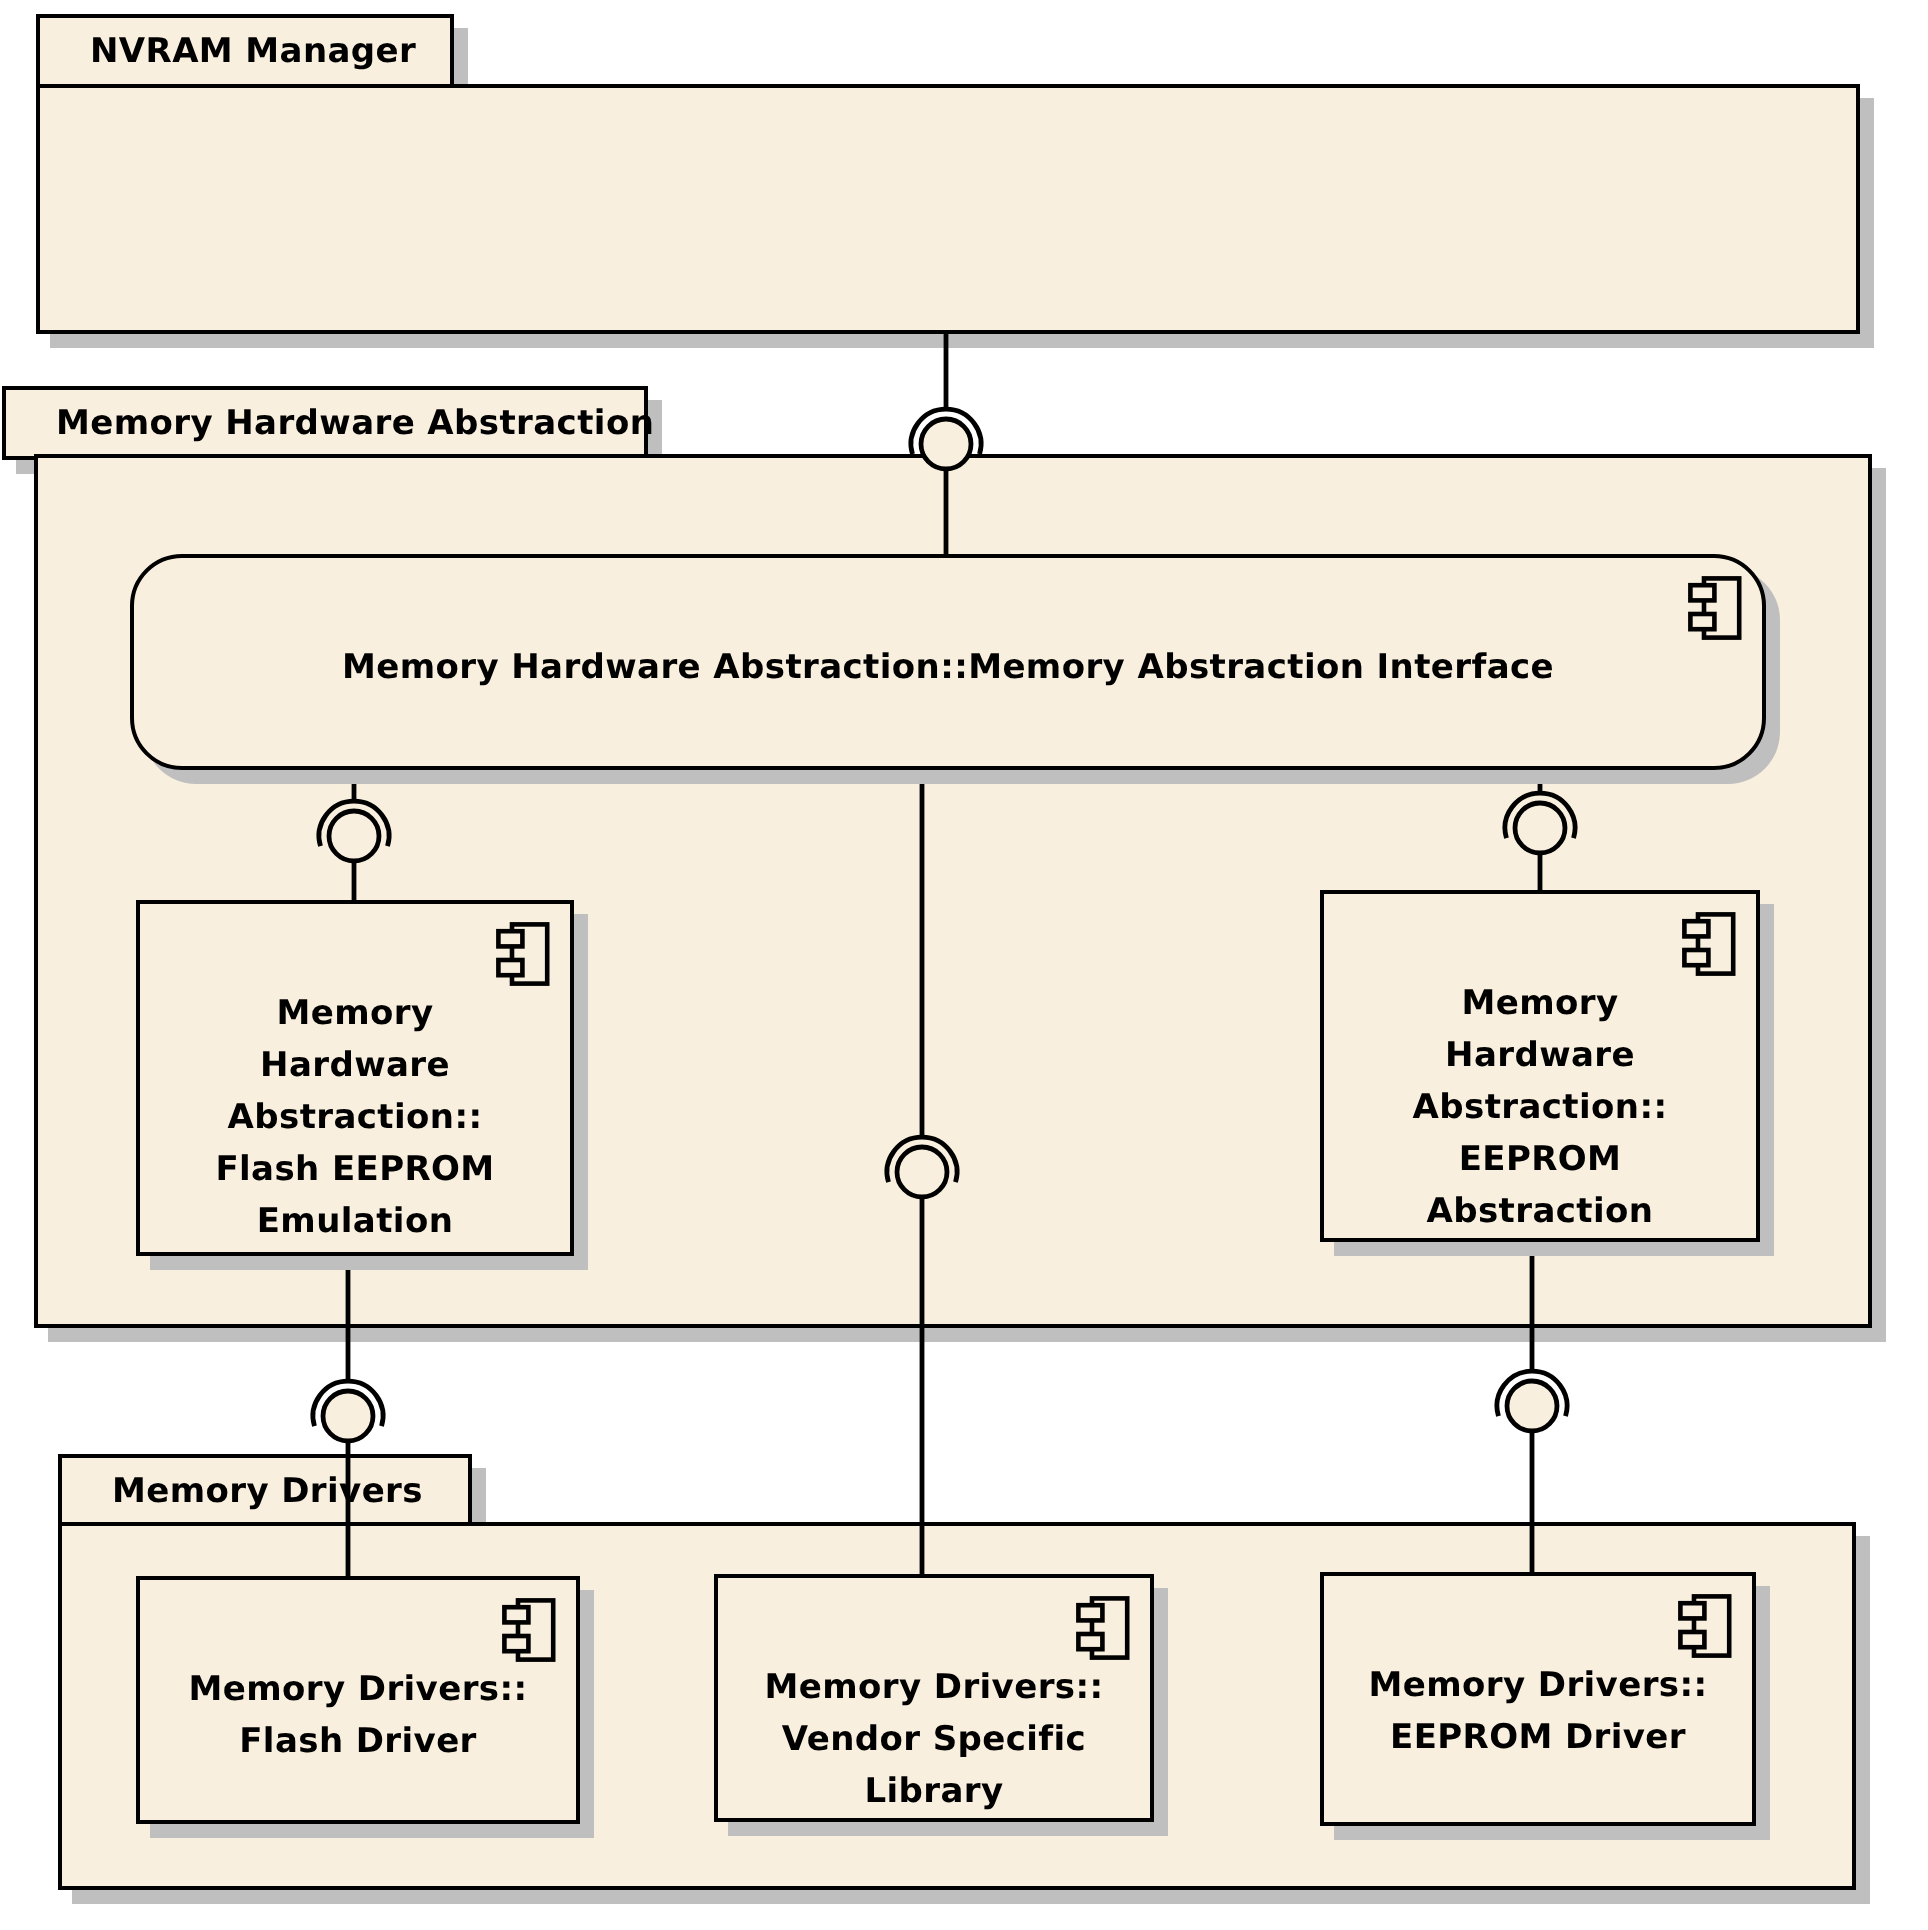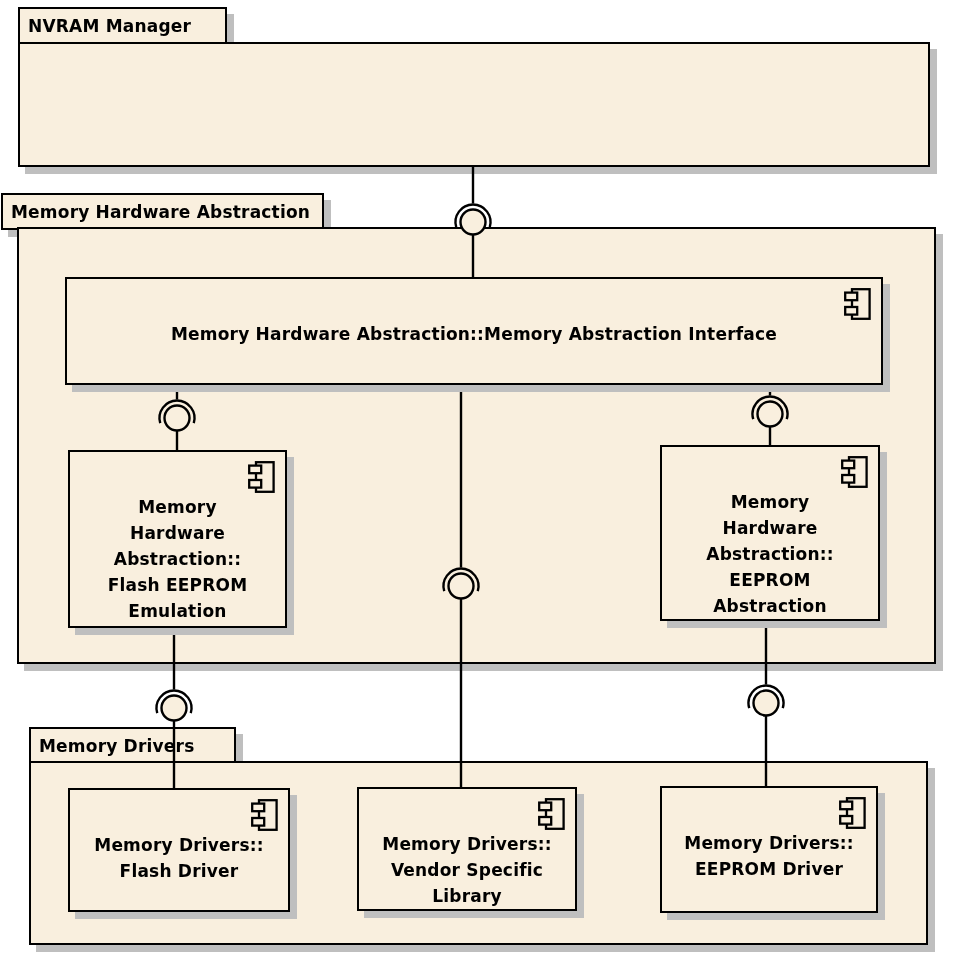--- a/index.html
+++ b/index.html
@@ -7,42 +7,42 @@
     position:relative;width:964px;height:965px;background:#ffffff;overflow:hidden;
     font-family:"DejaVu Sans","Liberation Sans",sans-serif;
     color:#000;
   }
   
   .tab,.pkgbody{
     position:absolute;box-sizing:border-box;
     background:#F9EFDE;border:2.5px solid #000;
     box-shadow:7px 7px 0 0 #bfbfbf;
   }
-  .tab{display:flex;align-items:center;padding-left:8px;}
+  .tab{display:flex;align-items:center;padding-left:25px;}
   .tab-label{font-weight:bold;font-size:17px;letter-spacing:.2px;white-space:nowrap;}
   .t-nvram{left:18px;top:7px;width:209px;height:38px;}
   .b-nvram{left:18px;top:42px;width:912px;height:125px;}
   .t-mha{left:1px;top:193px;width:323px;height:37px;}
   .b-mha{left:17px;top:227px;width:919px;height:437px;}
   .t-md{left:29px;top:727px;width:207px;height:37px;}
   .b-md{left:29px;top:761px;width:899px;height:184px;}
   
   .connectors{position:absolute;left:0;top:0;pointer-events:none;}
   
   .comp{
     position:absolute;box-sizing:border-box;
     background:#F9EFDE;border:2.5px solid #000;
     box-shadow:7px 7px 0 0 #bfbfbf;
   }
   .comp-label{
     position:absolute;left:0;right:0;top:42px;
     text-align:center;font-weight:bold;font-size:17px;letter-spacing:.2px;
     line-height:26px;white-space:pre-line;
   }
-  .c-mai{left:65px;top:277px;width:818px;height:108px;}
+  .c-mai{left:65px;top:277px;width:818px;height:108px;border-radius:26px;}
   .c-fee{left:68px;top:450px;width:219px;height:178px;}
   .c-eea{left:660px;top:445px;width:220px;height:176px;}
   .c-fd{left:68px;top:788px;width:222px;height:124px;}
   .c-vsl{left:357px;top:787px;width:220px;height:124px;}
   .c-ed{left:660px;top:786px;width:218px;height:127px;}
   
   .icon{position:absolute;top:9px;right:10px;width:27px;height:32px;overflow:visible;}
   .icon rect{fill:#F9EFDE;stroke:#000;stroke-width:2.3;}
 </style>
 </head>

